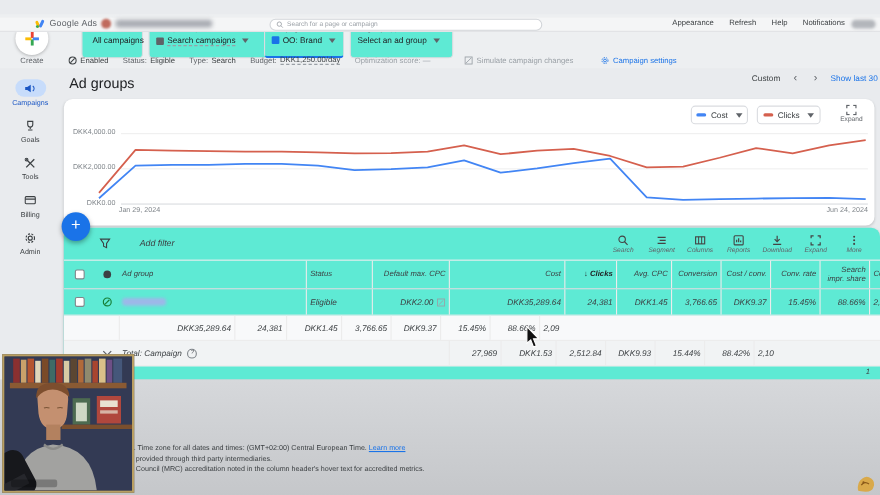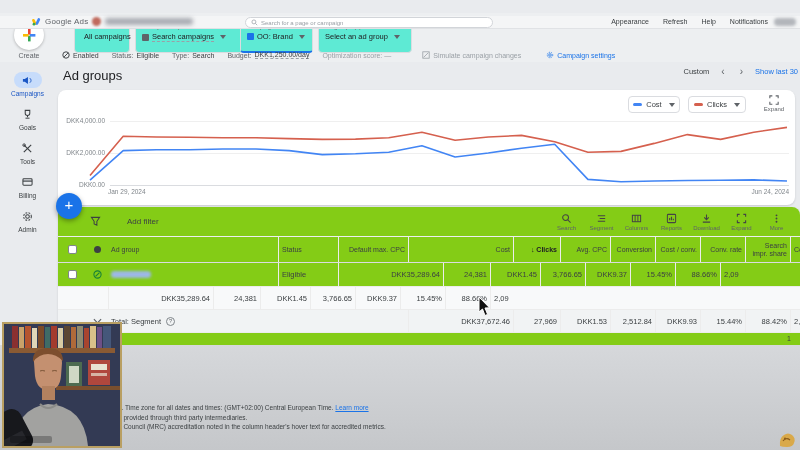--- a/index.html
+++ b/index.html
@@ -64,21 +64,21 @@
   .gridline { position:absolute; left:52px; width:679px; height:1px; background:#efefef; }
   .gridline.zero { background:#dadce0; }
   .ytick { position:absolute; left:0; width:47px; text-align:right; font-size:6.5px; color:#80868b; }
   .xtick { position:absolute; font-size:6.5px; color:#80868b; top:98px; }
   #chart-svg { position:absolute; left:0; top:0; }
 
   
   .fab { position:absolute; left:56px; top:193px; width:26px; height:26px; border-radius:50%; background:#1a73e8; box-shadow:0 2px 5px rgba(0,0,0,.35); color:#fff; font-size:15px; line-height:24px; text-align:center; z-index:6; }
 
   
-  .table-card { position:absolute; left:58px; top:207px; width:742px; height:138px; background:#84cc16; border-radius:8px 8px 0 0; box-shadow:0 1px 2px rgba(60,64,67,.18); overflow:hidden; }
+  .table-card { position:absolute; left:58px; top:207px; width:742px; height:138px; background:#5eead4; border-radius:8px 8px 0 0; box-shadow:0 1px 2px rgba(60,64,67,.18); overflow:hidden;font-style:italic; }
   .filter-row { height:30px; display:flex; align-items:center; border-bottom:1px solid #eceef0; }
   .add-filter { font-size:8px; color:#3c4043; margin-left:26px; }
   .tools { margin-left:auto; display:flex; padding-right:6px; }
   .tool { width:35px; display:flex; flex-direction:column; align-items:center; gap:1px; }
   .tool .tl { font-size:6px; color:#5f6368; white-space:nowrap; }
   .trow { display:flex; align-items:stretch; }
   .cell { display:flex; align-items:center; font-size:7.5px; color:#3c4043; padding:0 3px; overflow:hidden; }
   .cell.num { justify-content:flex-end; text-align:right; white-space:nowrap; }
   .cell.sep { border-left:1px solid #ececec; }
   .thead { height:26px; border-bottom:1px solid #dadce0; }
@@ -413,20 +413,27 @@
       <div class="cell c1">
           <svg class="ic" width="9" height="9" viewBox="0 0 10 10">
             <circle cx="5" cy="5" r="4" fill="none" stroke="#188038" stroke-width="1.2"></circle>
             <line x1="2.8" y1="7.2" x2="7.2" y2="2.8" stroke="#188038" stroke-width="1.2"></line>
           </svg>
         </div>
       <div class="cell c2">
           <span class="name-chip"></span>
         </div>
       <div class="cell c3 sep">Eligible</div>
+      <div class="cell c4 sep num">
+        <span>DKK2.00</span>
+        <svg class="ic" style="margin-left:3px;" width="8" height="8" viewBox="0 0 10 10">
+            <rect x="1" y="1" width="8" height="8" fill="none" stroke="#9aa0a6" stroke-width="1"></rect>
+            <path d="M2.5 7.5 L7.5 2.5" stroke="#9aa0a6" stroke-width="1"></path>
+          </svg>
+      </div>
       <div class="cell c5 sep num">DKK35,289.64</div>
       <div class="cell c6 sep num">24,381</div>
       <div class="cell c7 sep num">DKK1.45</div>
       <div class="cell c8 sep num">3,766.65</div>
       <div class="cell c9 sep num">DKK9.37</div>
       <div class="cell c10 sep num">15.45%</div>
       <div class="cell c11 sep num">88.66%</div>
       <div class="cell c12 sep">2,09</div>
     </div>
 
@@ -444,24 +451,23 @@
     </div>
 
     <div class="trow r r3">
       <div class="cell c0"></div>
       <div class="cell c1">
           <svg class="ic" width="9" height="6" viewBox="0 0 10 6">
             <path d="M1 1 L5 5 L9 1" fill="none" stroke="#5f6368" stroke-width="1.3"></path>
           </svg>
         </div>
       <div class="cell cmerge">
-          <span>Total: Segment</span>
+          <span>Total: Campaign</span>
           <span class="qmark">?</span>
         </div>
-      <div class="cell c5 sep num">DKK37,672.46</div>
       <div class="cell c6 sep num">27,969</div>
       <div class="cell c7 sep num">DKK1.53</div>
       <div class="cell c8 sep num">2,512.84</div>
       <div class="cell c9 sep num">DKK9.93</div>
       <div class="cell c10 sep num">15.44%</div>
       <div class="cell c11 sep num">88.42%</div>
       <div class="cell c12 sep">2,10</div>
     </div>
 
     <div class="pag-row">

